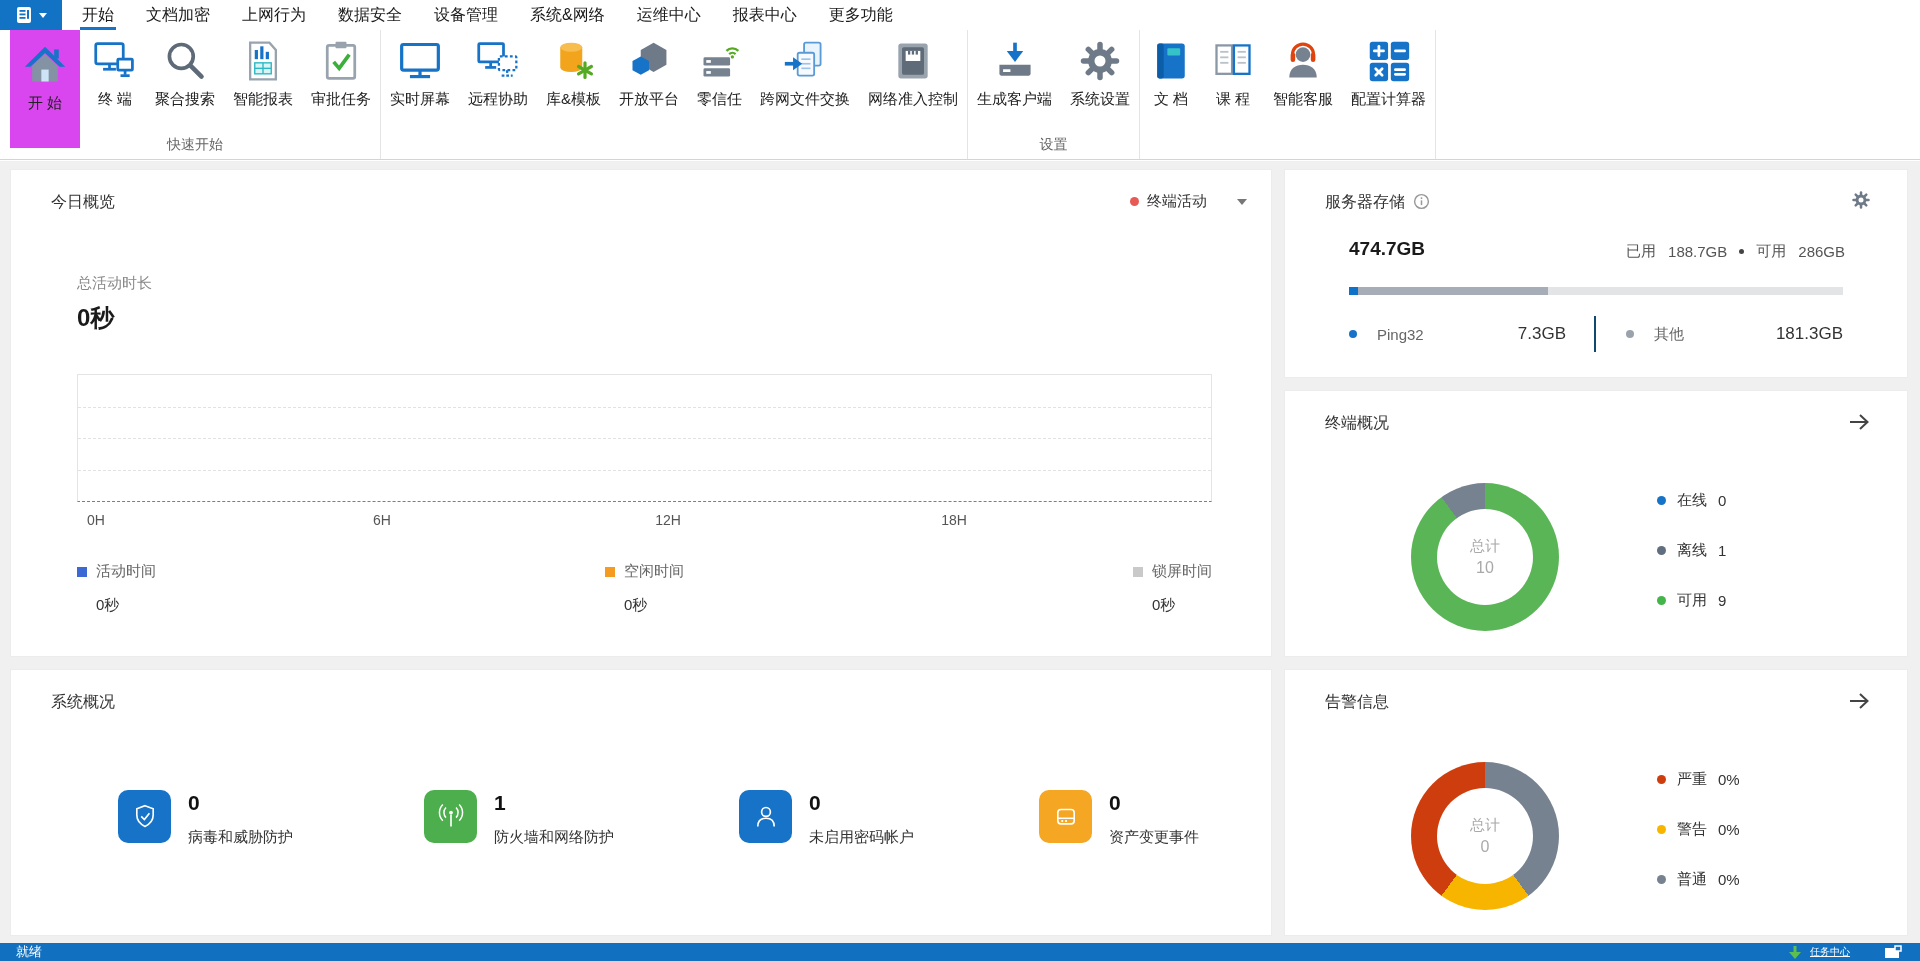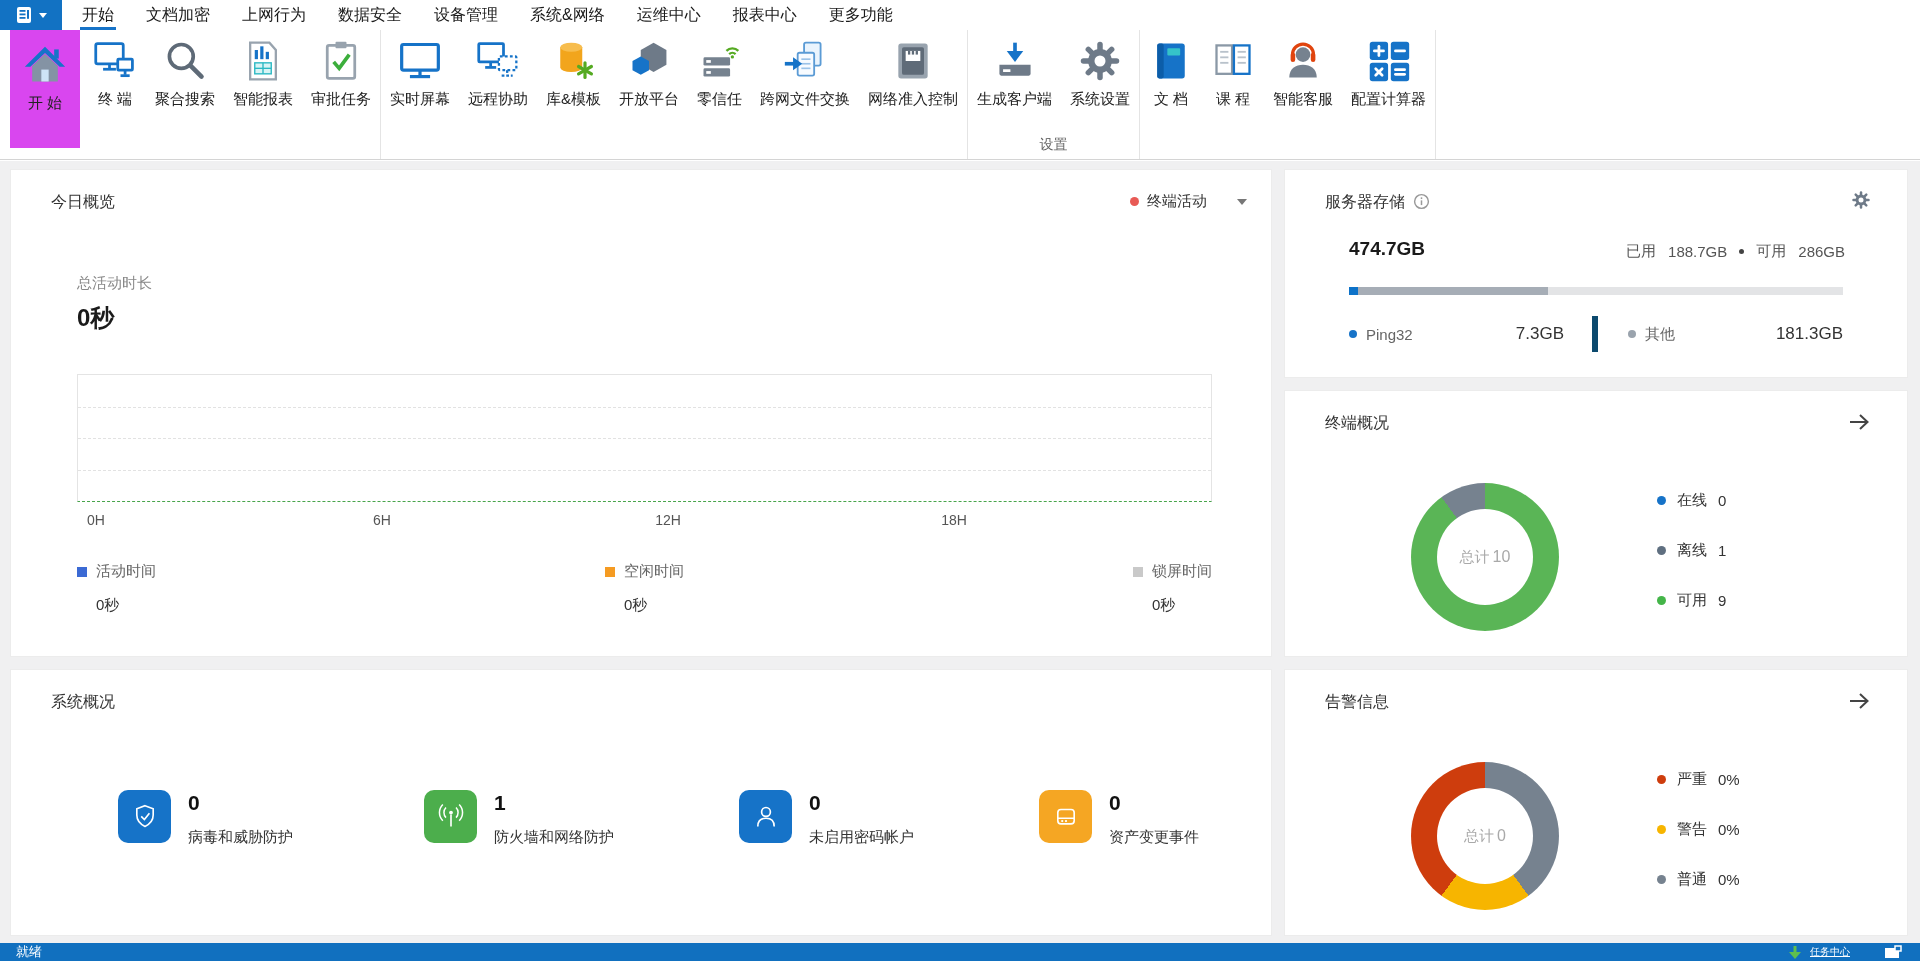--- a/index.html
+++ b/index.html
@@ -56,33 +56,33 @@
   
   .info-ico { margin-left:8px; vertical-align:-3px; }
   .storage-gear { position:absolute; right:36px; top:20px; cursor:pointer; }
   .storage-total { position:absolute; left:64px; top:68px; font-size:19px; font-weight:bold; color:#1a1a1a; }
   .storage-usage { position:absolute; right:62px; top:72px; display:flex; align-items:center; gap:12px; font-size:15px; color:#555; }
   .sep-dot { width:5px; height:5px; border-radius:50%; background:#444; }
   .storage-bar { position:absolute; left:64px; top:117px; width:494px; height:8px; background:#e3e4e6; display:flex; }
   .seg-ping { width:1.8%; background:#0d72c8; }
   .seg-other { width:38.4%; background:#a6adb6; }
   .storage-items { position:absolute; left:64px; top:146px; width:494px; display:flex; }
-  .sitem { flex:1; display:flex; align-items:center; gap:9px; font-size:15px; color:#666; padding:8px 0; }
+  .sitem { flex:1; display:flex; align-items:center; gap:20px; font-size:15px; color:#666; padding:8px 0; }
   .sitem:first-child { padding-right:28px; }
-  .sitem:last-child { border-left:6px solid #0c4a6e; padding-left:30px;justify-content:flex-end; }
+  .sitem:last-child { border-left:2px solid #0c4a6e; padding-left:30px;justify-content:flex-end; }
   .sitem .sval { margin-left:auto; font-size:17px; color:#333; }
   .dot-ping { background:#1673c8; width:8px; height:8px; }
   .dot-other { background:#9aa3ad; width:8px; height:8px; }
 
   
   .donut { position:absolute; width:148px; height:148px; border-radius:50%; }
   #donut-terminals { left:126px; top:92px; background:conic-gradient(#5ab556 0deg 324deg, #76828f 324deg 360deg); }
   #donut-alerts    { left:126px; top:92px; background:conic-gradient(#76828f 0deg 144deg, #f7b500 144deg 216deg, #ce3d0d 216deg 360deg); }
   .donut-hole { position:absolute; inset:26px; background:#fff; border-radius:50%;
-    display:flex; flex-direction:row; align-items:center; justify-content:center; gap:3px; color:#a9a9a9; }
+    display:flex; flex-direction:column; align-items:center; justify-content:center; gap:3px; color:#a9a9a9; }
   .donut-hole .dh-label { font-size:15px; }
   .donut-hole .dh-value { font-size:16px; }
   .pie-legend { position:absolute; left:372px; top:100px; display:flex; flex-direction:column; gap:31px; }
   .plg-row { display:flex; align-items:center; gap:11px; font-size:15px; color:#333; white-space:nowrap; }
 
   
   .stat { position:absolute; top:120px; display:flex; gap:17px; }
   #stat-0 { left:107px; } #stat-1 { left:413px; } #stat-2 { left:728px; } #stat-3 { left:1028px; }
   .stat-icon { width:53px; height:53px; border-radius:10px; display:flex; align-items:center; justify-content:center; }
   .stat-col { display:flex; flex-direction:column; padding-top:1px; }
@@ -171,20 +171,21 @@
       </div>
       <div class="ritem">
         <svg class="icon44" viewBox="0 0 48 48">
           <rect x="9" y="7" width="30" height="36" rx="2" fill="#fff" stroke="#98a3ae" stroke-width="3"></rect>
           <rect x="18" y="3" width="12" height="7" rx="1" fill="#98a3ae"></rect>
           <polyline points="16,25 22,32 33,17" fill="none" stroke="#3cae3c" stroke-width="4"></polyline>
         </svg>
         <span class="rlabel">审批任务</span>
       </div>
     </div>
+    <div class="rgroup-label">快速开始</div>
   </div>
 
   <div class="rgroup">
     <div class="rgroup-items">
       <div class="ritem">
         <svg class="icon44" viewBox="0 0 48 48">
           <rect x="4" y="6" width="40" height="28" rx="2" fill="none" stroke="#1673c8" stroke-width="3.5"></rect>
           <line x1="24" y1="34" x2="24" y2="40" stroke="#1673c8" stroke-width="3.5"></line>
           <line x1="13" y1="41" x2="35" y2="41" stroke="#1673c8" stroke-width="3.5"></line>
         </svg>

